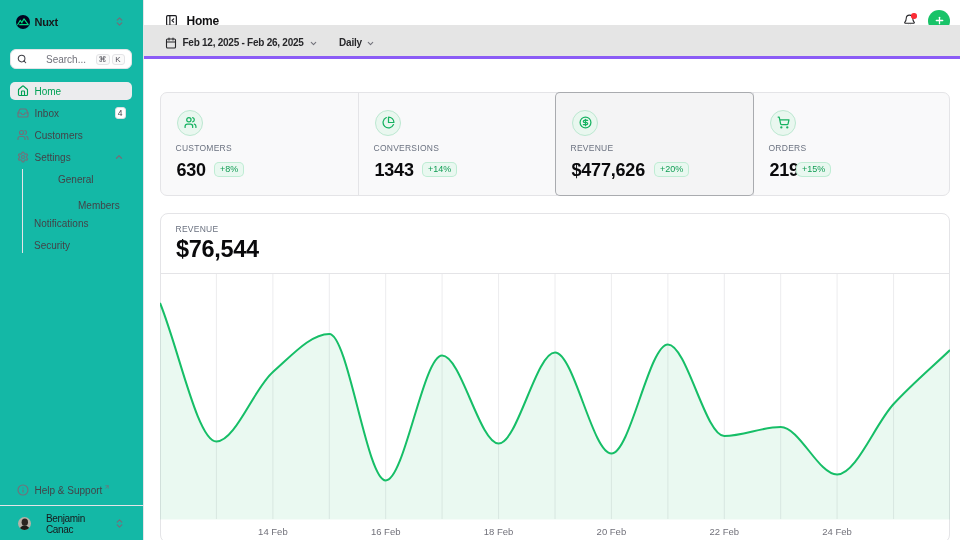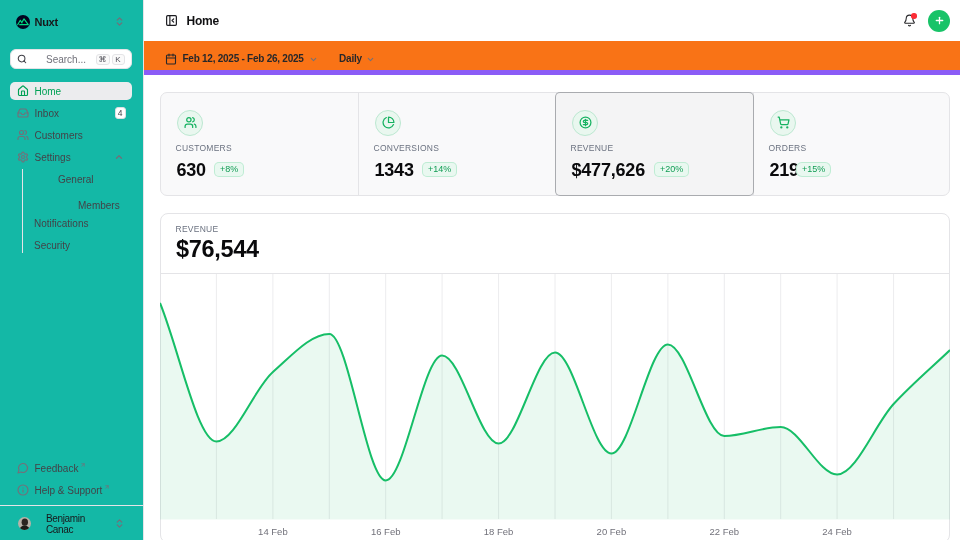--- a/index.html
+++ b/index.html
@@ -12,21 +12,21 @@
 .icn{flex:0 0 auto;display:block;}
 
 #search{position:absolute;left:10px;top:49px;width:122px;height:20px;background:#fff;border:1px solid #e4e4e7;border-radius:6px;display:flex;align-items:center;}
 .kbd{height:11px;min-width:13px;padding:0 2px;border:1px solid #e4e4e7;background:#fafafa;border-radius:3px;font-size:8px;color:#52525b;display:flex;align-items:center;justify-content:center;}
 
 .nav-item{position:absolute;left:10px;width:122px;height:18px;border-radius:5px;display:flex;align-items:center;font-size:10px;font-weight:500;color:#434348;}
 .nav-item .txt{margin-left:6px;}
 .sub-item{position:absolute;left:34px;height:18px;display:flex;align-items:center;font-size:10px;font-weight:500;color:#434348;}
 
 #header{position:absolute;left:144px;top:0;width:816px;height:42px;border-bottom:1px solid #e4e4e7;background:#fff;}
-#toolbar{position:absolute;left:144px;top:41px;width:816px;height:34px;border-bottom:5px solid #8b5cf6;background:#f97316;}
+#toolbar{position:absolute;left:144px;top:25px;width:816px;height:34px;border-bottom:3px solid #8b5cf6;background:#e5e5e5;}
 
 #stats{position:absolute;left:160px;top:92px;width:790px;height:104px;background:#f9f9fa;border:1px solid #e4e4e7;border-radius:7px;}
 .sdiv{position:absolute;top:0;width:1px;height:102px;background:#e4e4e7;}
 .cell{position:absolute;top:0;height:102px;}
 .iconcirc{position:absolute;left:16px;top:16.5px;width:26px;height:26px;border-radius:50%;background:#e9f7ef;border:1px solid #bce8d1;display:flex;align-items:center;justify-content:center;}
 .slabel{position:absolute;left:14.5px;top:49.5px;font-size:8.5px;letter-spacing:.25px;color:#6b7280;font-weight:500;}
 .sval{position:absolute;left:15.5px;top:66.5px;font-size:18px;font-weight:700;color:#0a0a0c;letter-spacing:-.2px;}
 .sbadge{position:absolute;top:68.5px;height:15px;padding:0 6px;background:#e9f8f0;box-shadow:inset 0 0 0 1px #bfecd4;border-radius:5px;font-size:9px;font-weight:500;color:#119c54;display:flex;align-items:center;}
 
 #chart{position:absolute;left:160px;top:213px;width:790px;height:330px;background:#fff;border:1px solid #e4e4e7;border-radius:8px;}
@@ -91,30 +91,20 @@
     <svg class="icn" style="margin-left:auto;margin-right:8px;" width="10" height="10" viewBox="0 0 24 24" fill="none" stroke="#71717a" stroke-width="3" stroke-linecap="round" stroke-linejoin="round">
         <path d="m6 15 6-6 6 6"></path>
       </svg>
   </div>
   <div class="abs" style="left:21.5px;top:169px;width:1px;height:84px;background:#e4e4e7;"></div>
   <div class="sub-item" style="top:170px;margin-left:24px;">General</div>
   <div class="sub-item" style="top:196px;margin-left:44px;">Members</div>
   <div class="sub-item" style="top:214px;">Notifications</div>
   <div class="sub-item" style="top:236px;">Security</div>
 
-  <div class="srow" style="top:459px;height:18px;">
-    <svg class="icn" style="margin-left:6.5px;" width="12" height="12" viewBox="0 0 24 24" fill="none" stroke="#71717a" stroke-width="2.3" stroke-linecap="round" stroke-linejoin="round">
-        <path d="M7.9 20A9 9 0 1 0 4 16.1L2 22Z"></path>
-      </svg>
-    <span style="margin-left:6px;font-size:10px;font-weight:500;color:#434348;">Feedback</span>
-    <svg class="icn" style="margin-left:2px;margin-bottom:6px;" width="6" height="6" viewBox="0 0 24 24" fill="none" stroke="#71717a" stroke-width="3" stroke-linecap="round" stroke-linejoin="round">
-        <path d="M7 7h10v10"></path>
-        <path d="M7 17 17 7"></path>
-      </svg>
-  </div>
   <div class="srow" style="top:481px;height:18px;">
     <svg class="icn" style="margin-left:6.5px;" width="12" height="12" viewBox="0 0 24 24" fill="none" stroke="#71717a" stroke-width="2.3" stroke-linecap="round" stroke-linejoin="round">
         <circle cx="12" cy="12" r="10"></circle>
         <path d="M12 16v-4"></path>
         <path d="M12 8h.01"></path>
       </svg>
     <span style="margin-left:6px;font-size:10px;font-weight:500;color:#434348;">Help &amp; Support</span>
     <svg class="icn" style="margin-left:2px;margin-bottom:6px;" width="6" height="6" viewBox="0 0 24 24" fill="none" stroke="#71717a" stroke-width="3" stroke-linecap="round" stroke-linejoin="round">
         <path d="M7 7h10v10"></path>
         <path d="M7 17 17 7"></path>

